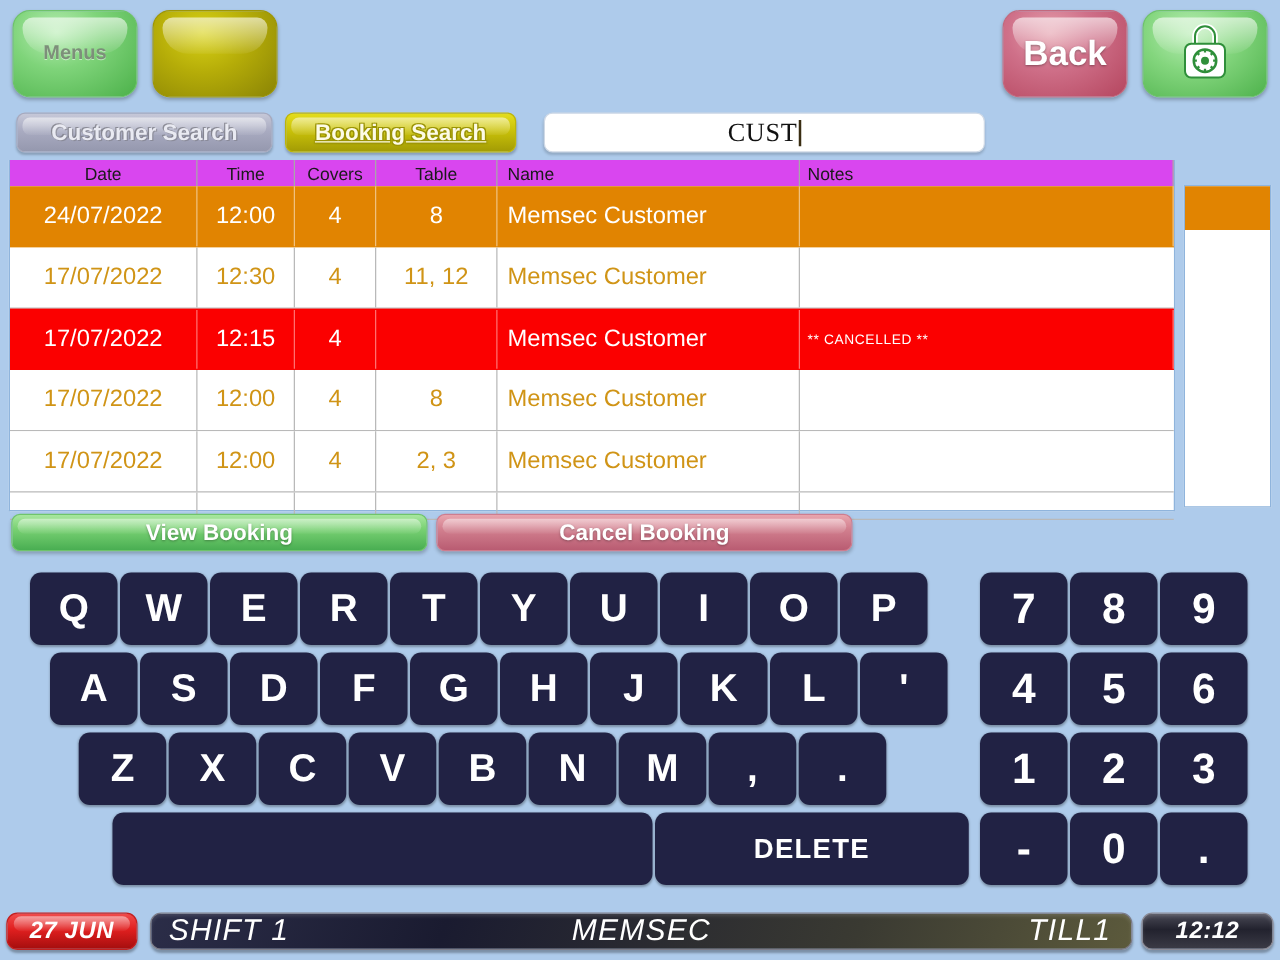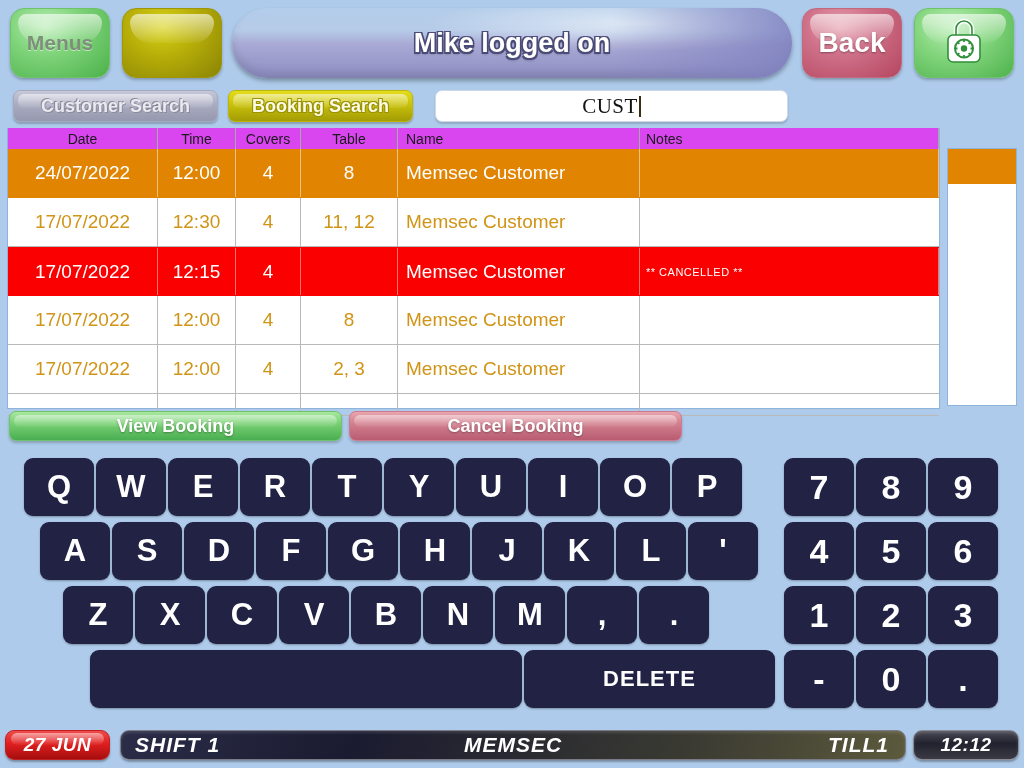--- a/index.html
+++ b/index.html
@@ -31,21 +31,21 @@
   .glossbtn .lbl {
     position: relative; z-index: 3;
     font-weight: bold; font-size: 22px;
   }
 
   #btn-menus {
     left: 10px; top: 8px; width: 100px; height: 70px;
     background: radial-gradient(ellipse at 35% 25%, #b8edb4 0%, #7fd47a 40%, #4cb14a 100%);
     border: 1px solid #6ec26a;
   }
-  #btn-menus .lbl { color: #7d8f7a; text-shadow: 0 1px 0 rgba(255,255,255,0.5); font-size: 21px; }
+  #btn-menus .lbl { color: #7d8f7a; text-shadow: 0 1px 0 rgba(255,255,255,0.5); font-size: 16px; }
 
   #btn-blank-yellow {
     left: 122px; top: 8px; width: 100px; height: 70px;
     background: radial-gradient(ellipse at 40% 25%, #d8d216 0%, #b5ac08 45%, #8a8405 100%);
     border: 1px solid #9e9606;
   }
 
   #title-banner {
     position: absolute; left: 232px; top: 8px; width: 560px; height: 70px;
     border-radius: 35px;
@@ -111,20 +111,21 @@
   #tab-customer-search .lbl { color: #e9eaf2; }
 
   #tab-booking-search {
     left: 228px; width: 185px;
     background: linear-gradient(180deg, #e4dd1c 0%, #c9c109 45%, #a39c05 100%);
     border: 1px solid #bdb508;
   }
   #tab-booking-search .lbl {
     color: #fdfbe6;
     text-shadow: -1px -1px 0 #9a9305, 1px 1px 0 #9a9305, 1px -1px 0 #9a9305, -1px 1px 0 #9a9305;
+    text-decoration: underline;
   }
 
   #search-input {
     position: absolute; left: 435px; top: 0; width: 353px; height: 32px;
     background: #ffffff;
     border: 1px solid #cfd9e6;
     border-radius: 7px;
     box-shadow: 0 2px 2px rgba(0,0,0,0.16);
     display: flex; align-items: center; justify-content: center;
   }
@@ -265,21 +266,21 @@
   #status-main {
     position: absolute; left: 120px; top: 2px; width: 786px; height: 30px;
     border-radius: 9px;
     background: linear-gradient(110deg, #2b2d48 0%, #1a1b30 30%, #3a3a32 72%, #5c5a3c 100%);
     border: 1px solid #7c7c88;
     box-shadow: inset 0 2px 3px rgba(255,255,255,0.12), 0 2px 2px rgba(0,0,0,0.3);
     display: flex; align-items: center;
     overflow: hidden;
   }
   #status-main .seg {
-    color: #ffffff; font-size: 21px; font-weight: bold; font-style: italic;
+    color: #ffffff; font-size: 24px; font-weight: normal; font-style: italic;
     letter-spacing: 1px;
   }
   #st-shift { position:absolute; left: 14px; }
   #st-site  { position:absolute; left: 0; width: 100%; text-align: center; }
   #st-till  { position:absolute; right: 16px; }
   #status-time {
     position: absolute; left: 913px; top: 2px; width: 106px; height: 30px;
     border-radius: 9px;
     background: linear-gradient(180deg, #4a4a56 0%, #22222e 45%, #3b3b46 100%);
     border: 1px solid #8b8b96;
@@ -296,23 +297,20 @@
 <div class="topbar">
 
   <div class="glossbtn" id="btn-menus">
     <span class="lbl">Menus</span>
   </div>
 
   <div class="glossbtn" id="btn-blank-yellow">
     <span class="lbl"></span>
   </div>
 
-  <div id="title-banner">
-    <span class="lbl">Mike logged on</span>
-  </div>
 
   <div class="glossbtn" id="btn-back">
     <span class="lbl">Back</span>
   </div>
 
   <div class="glossbtn" id="btn-lock">
     <span style="position:relative;z-index:3;">
       <svg width="42" height="50" viewBox="0 0 42 50">
         <path d="M13 20 L13 13 a8 8 0 0 1 16 0 L29 20" fill="none" stroke="#ffffff" stroke-width="4.5"></path>
         <path d="M13 20 L13 13 a8 8 0 0 1 16 0 L29 20" fill="none" stroke="#2f8f3a" stroke-width="1.6"></path>

